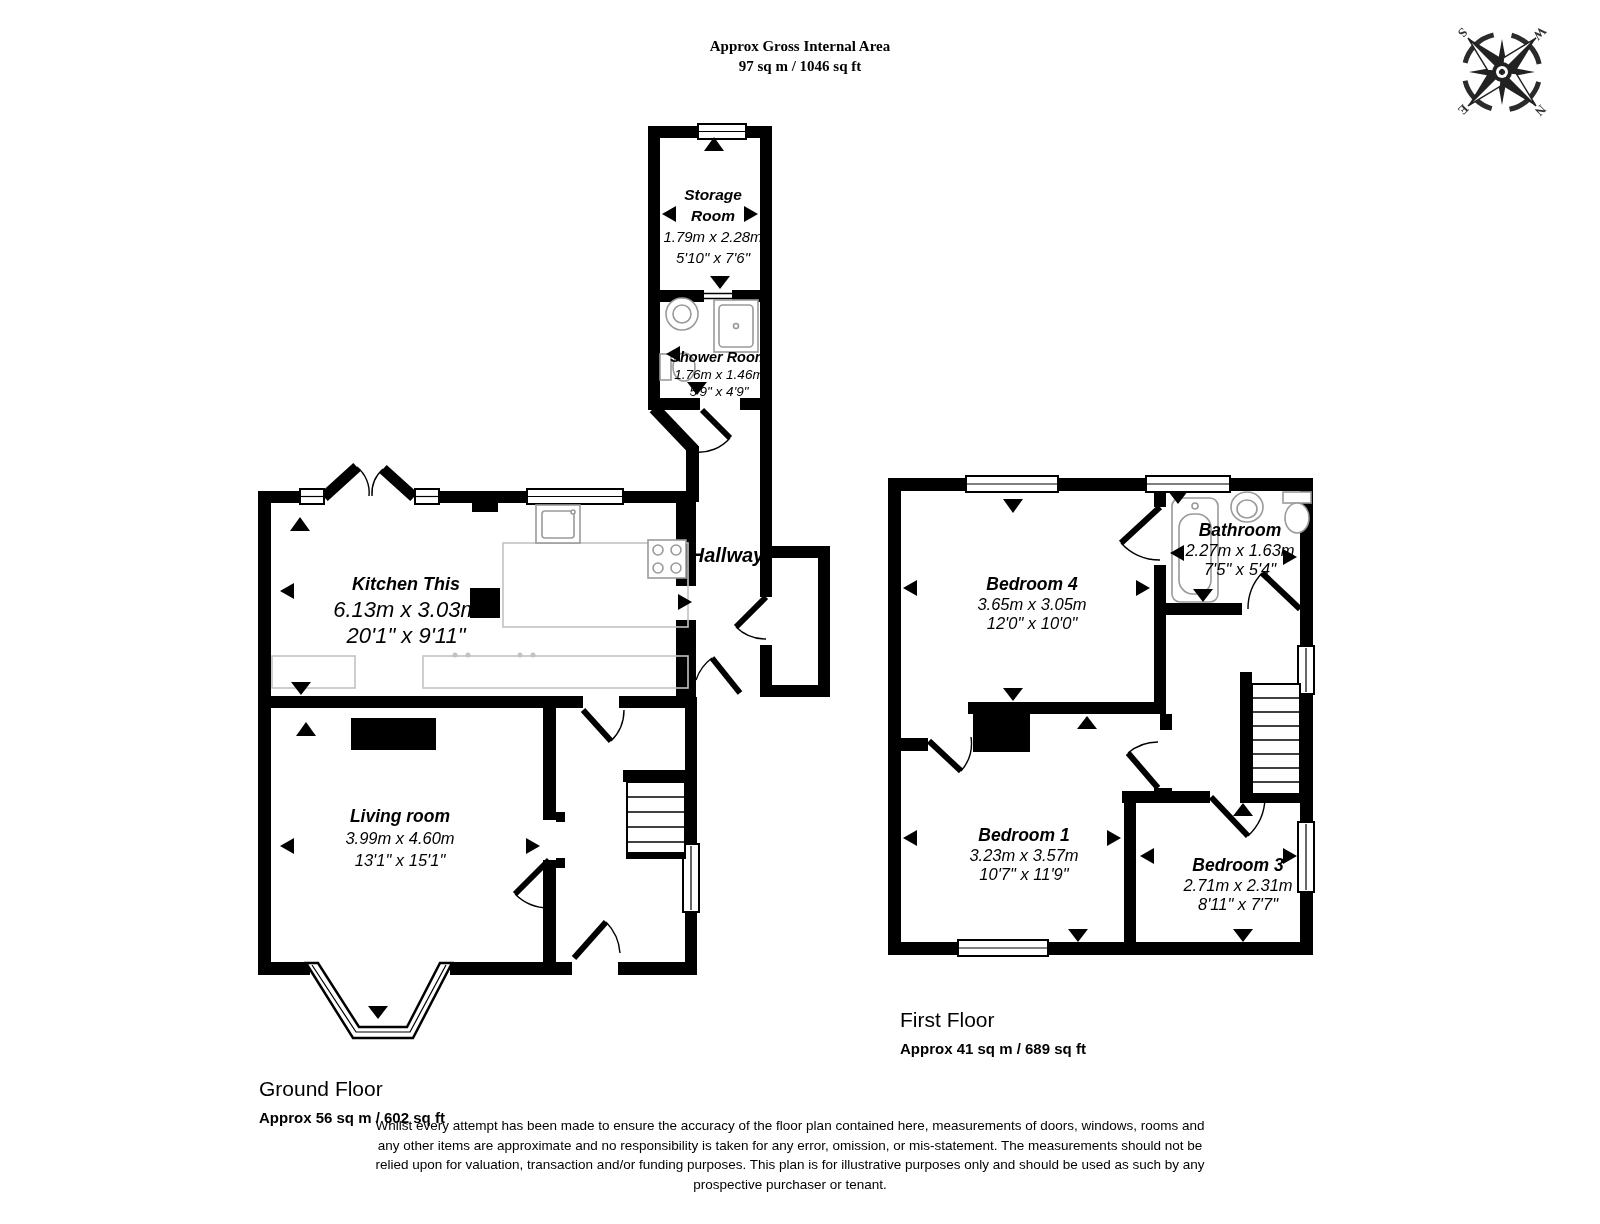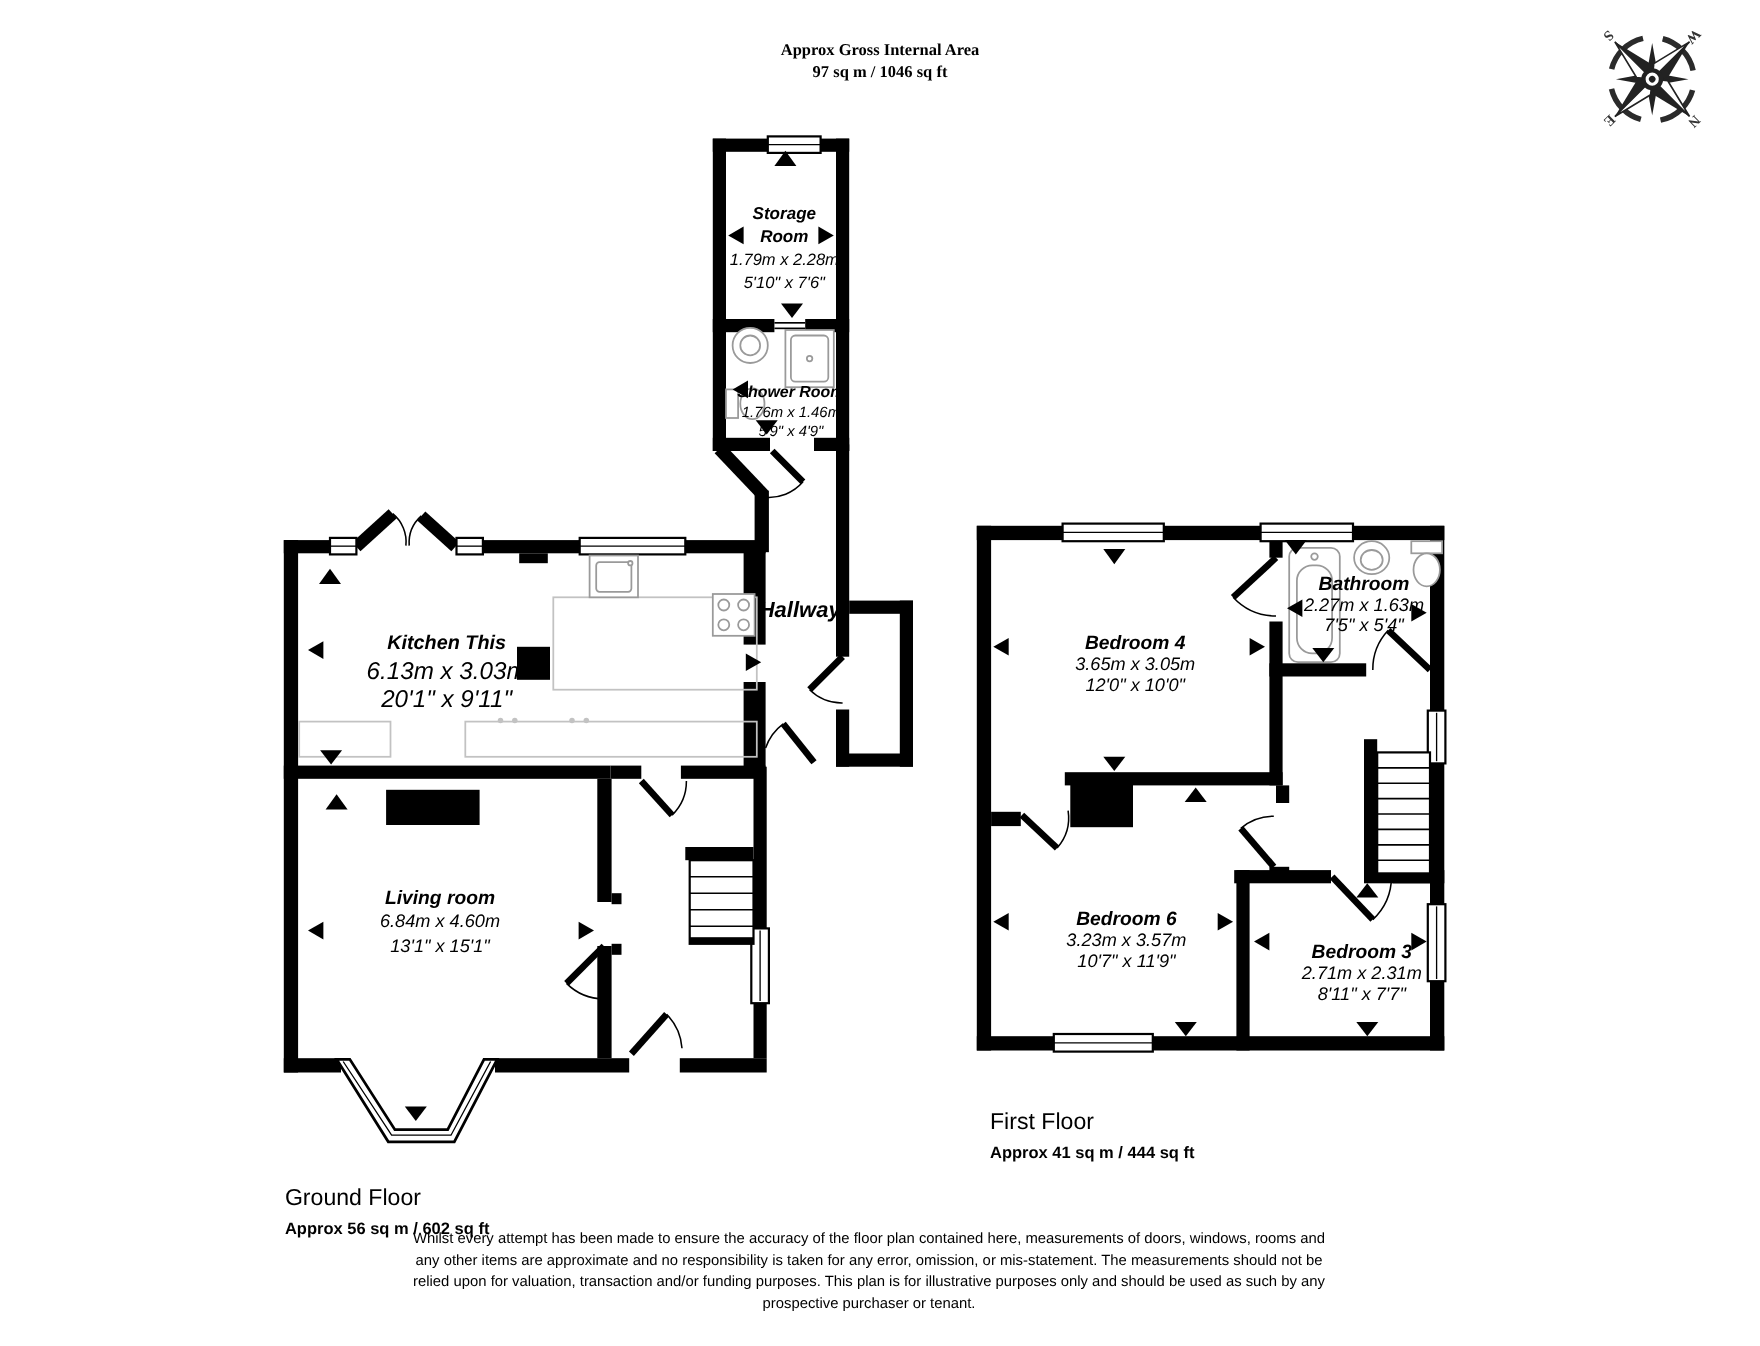--- a/index.html
+++ b/index.html
@@ -357,47 +357,47 @@
   <div class="rdim">6.13m x 3.03m</div>
   <div class="rdim">20'1" x 9'11"</div>
 </div>
 
 <div class="room-label lab-hall" style="left:727px;top:544px;width:80px;">
   <div>Hallway</div>
 </div>
 
 <div class="room-label lab-living" style="left:400px;top:805px;width:200px;">
   <div class="rname">Living room</div>
-  <div class="rdim">6.84m x 4.60m</div>
+  <div class="rdim">3.99m x 4.60m</div>
   <div class="rdim">13'1" x 15'1"</div>
 </div>
 
 <div class="room-label lab-ff" style="left:1032px;top:575px;width:200px;">
   <div class="rname">Bedroom 4</div>
   <div class="rdim">3.65m x 3.05m</div>
   <div class="rdim">12'0" x 10'0"</div>
 </div>
 
 <div class="room-label lab-ff" style="left:1240px;top:521px;width:180px;">
   <div class="rname">Bathroom</div>
   <div class="rdim">2.27m x 1.63m</div>
   <div class="rdim">7'5" x 5'4"</div>
 </div>
 
 <div class="room-label lab-ff" style="left:1024px;top:826px;width:200px;">
-  <div class="rname">Bedroom 6</div>
+  <div class="rname">Bedroom 1</div>
   <div class="rdim">3.23m x 3.57m</div>
   <div class="rdim">10'7" x 11'9"</div>
 </div>
 
 <div class="room-label lab-ff" style="left:1238px;top:856px;width:180px;">
   <div class="rname">Bedroom 3</div>
   <div class="rdim">2.71m x 2.31m</div>
   <div class="rdim">8'11" x 7'7"</div>
 </div>
 
 <div class="floor-title" style="left:900px;top:1008px;">First Floor</div>
-<div class="floor-area" style="left:900px;top:1040px;">Approx 41 sq m / 444 sq ft</div>
+<div class="floor-area" style="left:900px;top:1040px;">Approx 41 sq m / 689 sq ft</div>
 
 <div class="floor-title" style="left:259px;top:1077px;">Ground Floor</div>
 <div class="floor-area" style="left:259px;top:1109px;">Approx 56 sq m / 602 sq ft</div>
 
 <div class="disclaimer">Whilst every attempt has been made to ensure the accuracy of the floor plan contained here, measurements of doors, windows, rooms and any other items are approximate and no responsibility is taken for any error, omission, or mis-statement. The measurements should not be relied upon for valuation, transaction and/or funding purposes. This plan is for illustrative purposes only and should be used as such by any prospective purchaser or tenant.</div>
 
 </body></html>

